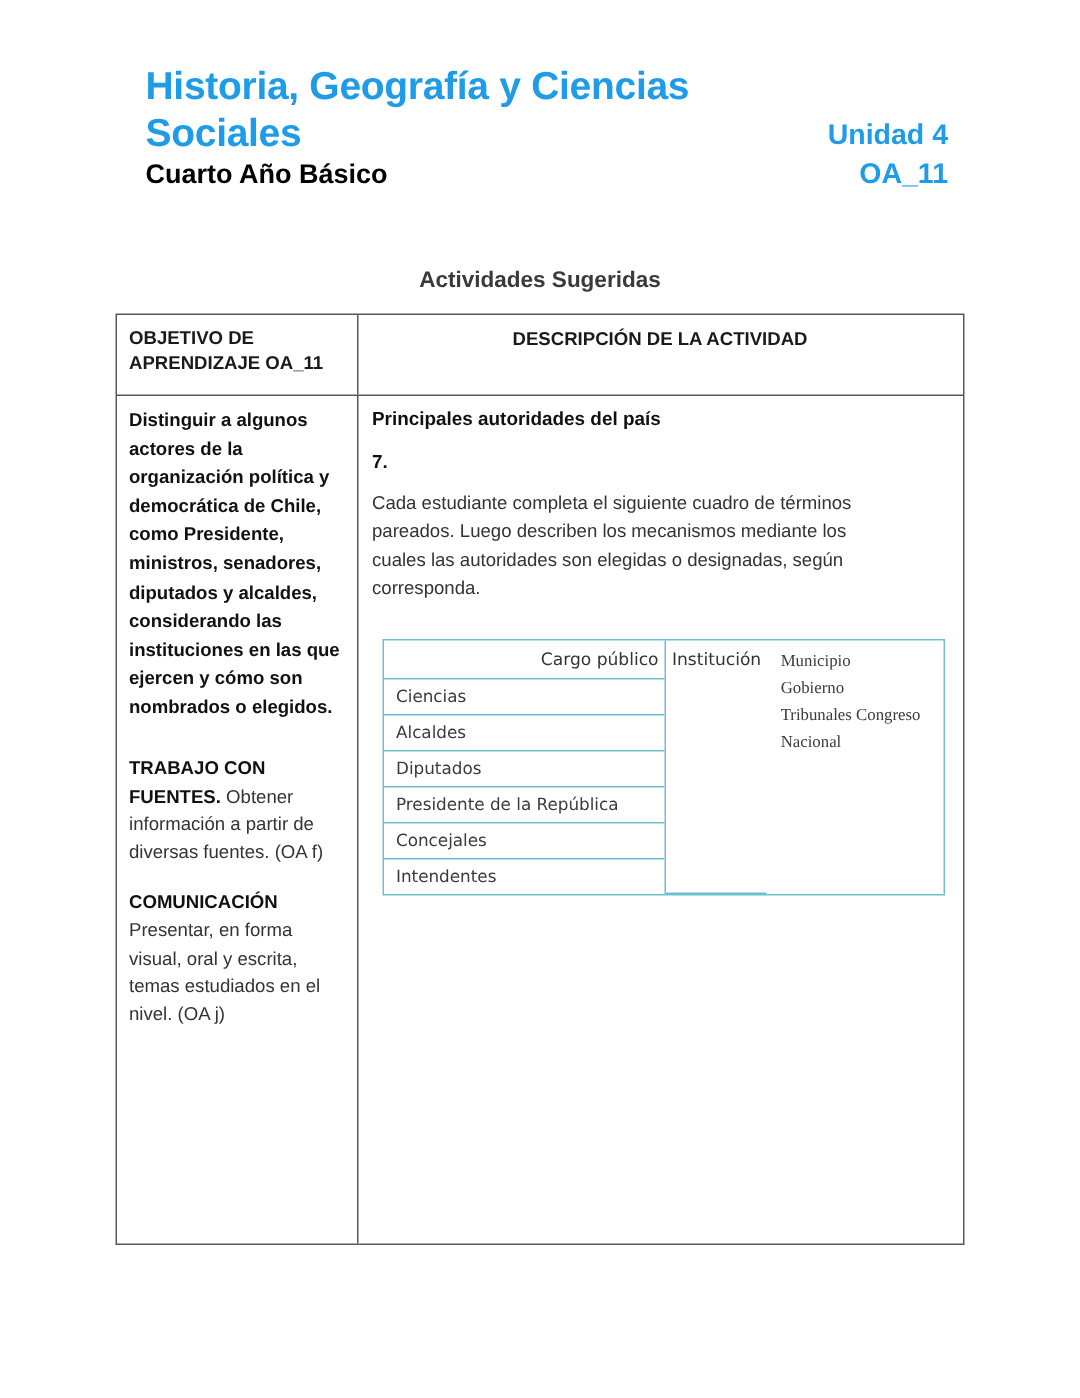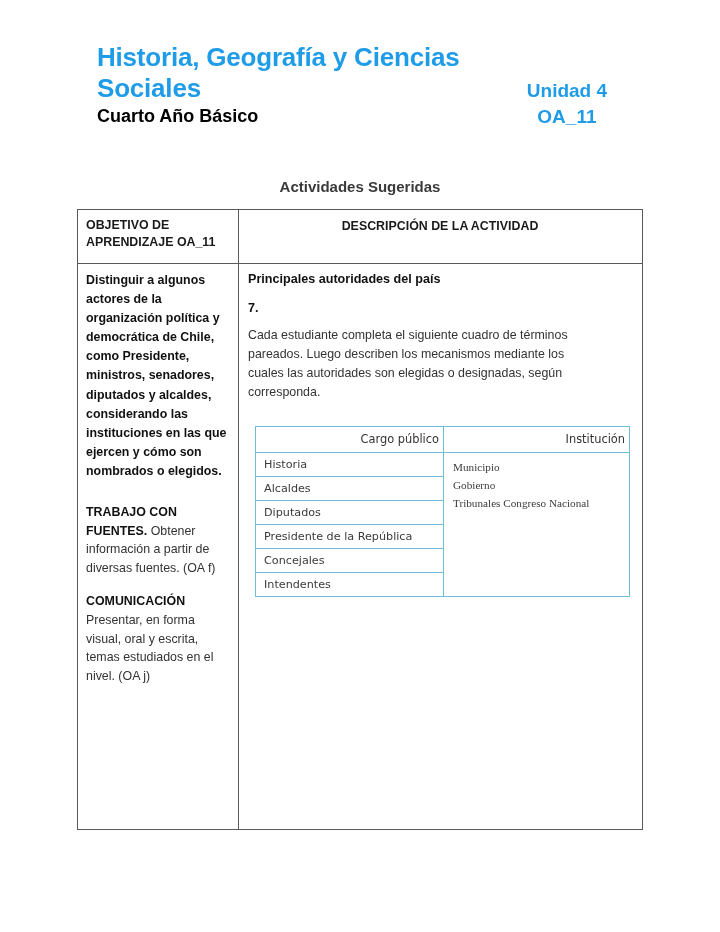--- a/index.html
+++ b/index.html
@@ -40,21 +40,21 @@
     margin: 0;
   }
   .grade-title {
     font-size: 18px;
     font-weight: bold;
     color: #000000;
     margin: 3px 0 0 0;
     line-height: 1.2;
   }
   .header-right {
-    text-align: center;
+    text-align: right;
     padding-top: 36px;
     width: 135px;
   }
   .unit-label, .oa-label {
     font-size: 19px;
     font-weight: bold;
     color: #1f9ce8;
     line-height: 1.35;
   }
 
@@ -168,21 +168,21 @@
     width: 188px;
     box-sizing: border-box;
     border-right: 1.1px solid #6fbfd4;
     display: flex;
     flex-direction: column;
   }
   .match-col-right {
     flex: 1;
     box-sizing: border-box;
     display: flex;
-    flex-direction: column;
+    flex-direction: row;
   }
   .match-head {
     text-align: right;
     font-size: 11.4px;
     color: #333333;
     padding: 5px 4px 6px 4px;
     border-bottom: 1.1px solid #6fbfd4;
     box-sizing: border-box;
     min-height: 25px;
   }
@@ -249,21 +249,21 @@
 
     <div class="col-right">
       <p class="activity-title">Principales autoridades del país</p>
       <p class="activity-number">7.</p>
       <p class="activity-body">Cada estudiante completa el siguiente cuadro de términos pareados. Luego describen los mecanismos mediante los cuales las autoridades son elegidas o designadas, según corresponda.</p>
 
       <div class="match-table">
 
         <div class="match-col-left">
           <div class="match-head">Cargo público</div>
-          <div class="match-cell">Historia</div>
+          <div class="match-cell">Ciencias</div>
           <div class="match-cell">Alcaldes</div>
           <div class="match-cell">Diputados</div>
           <div class="match-cell">Presidente de la República</div>
           <div class="match-cell">Concejales</div>
           <div class="match-cell">Intendentes</div>
         </div>
 
         <div class="match-col-right">
           <div class="match-head">Institución</div>
           <div class="match-inst-list">

